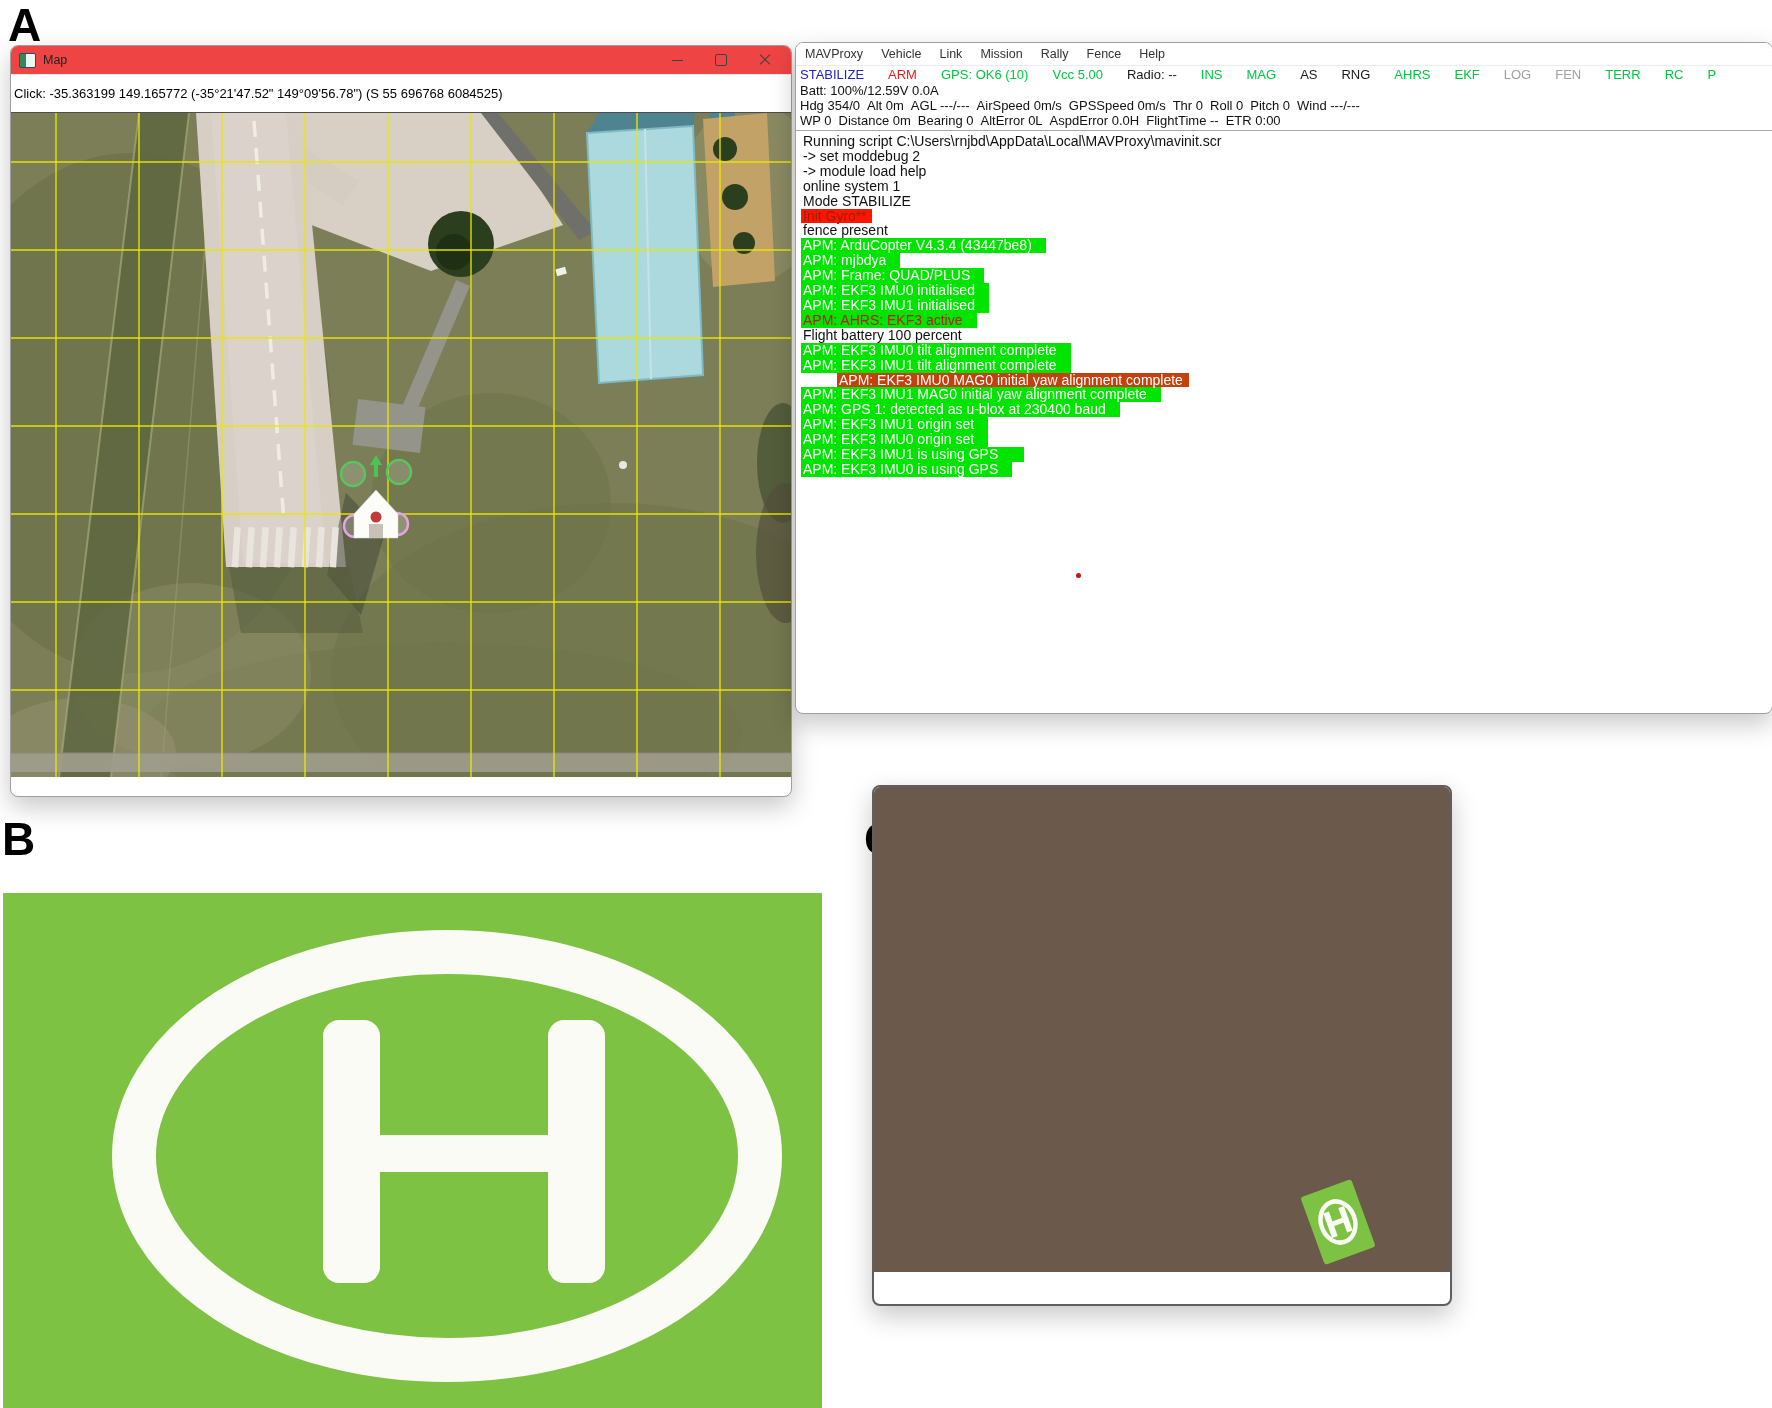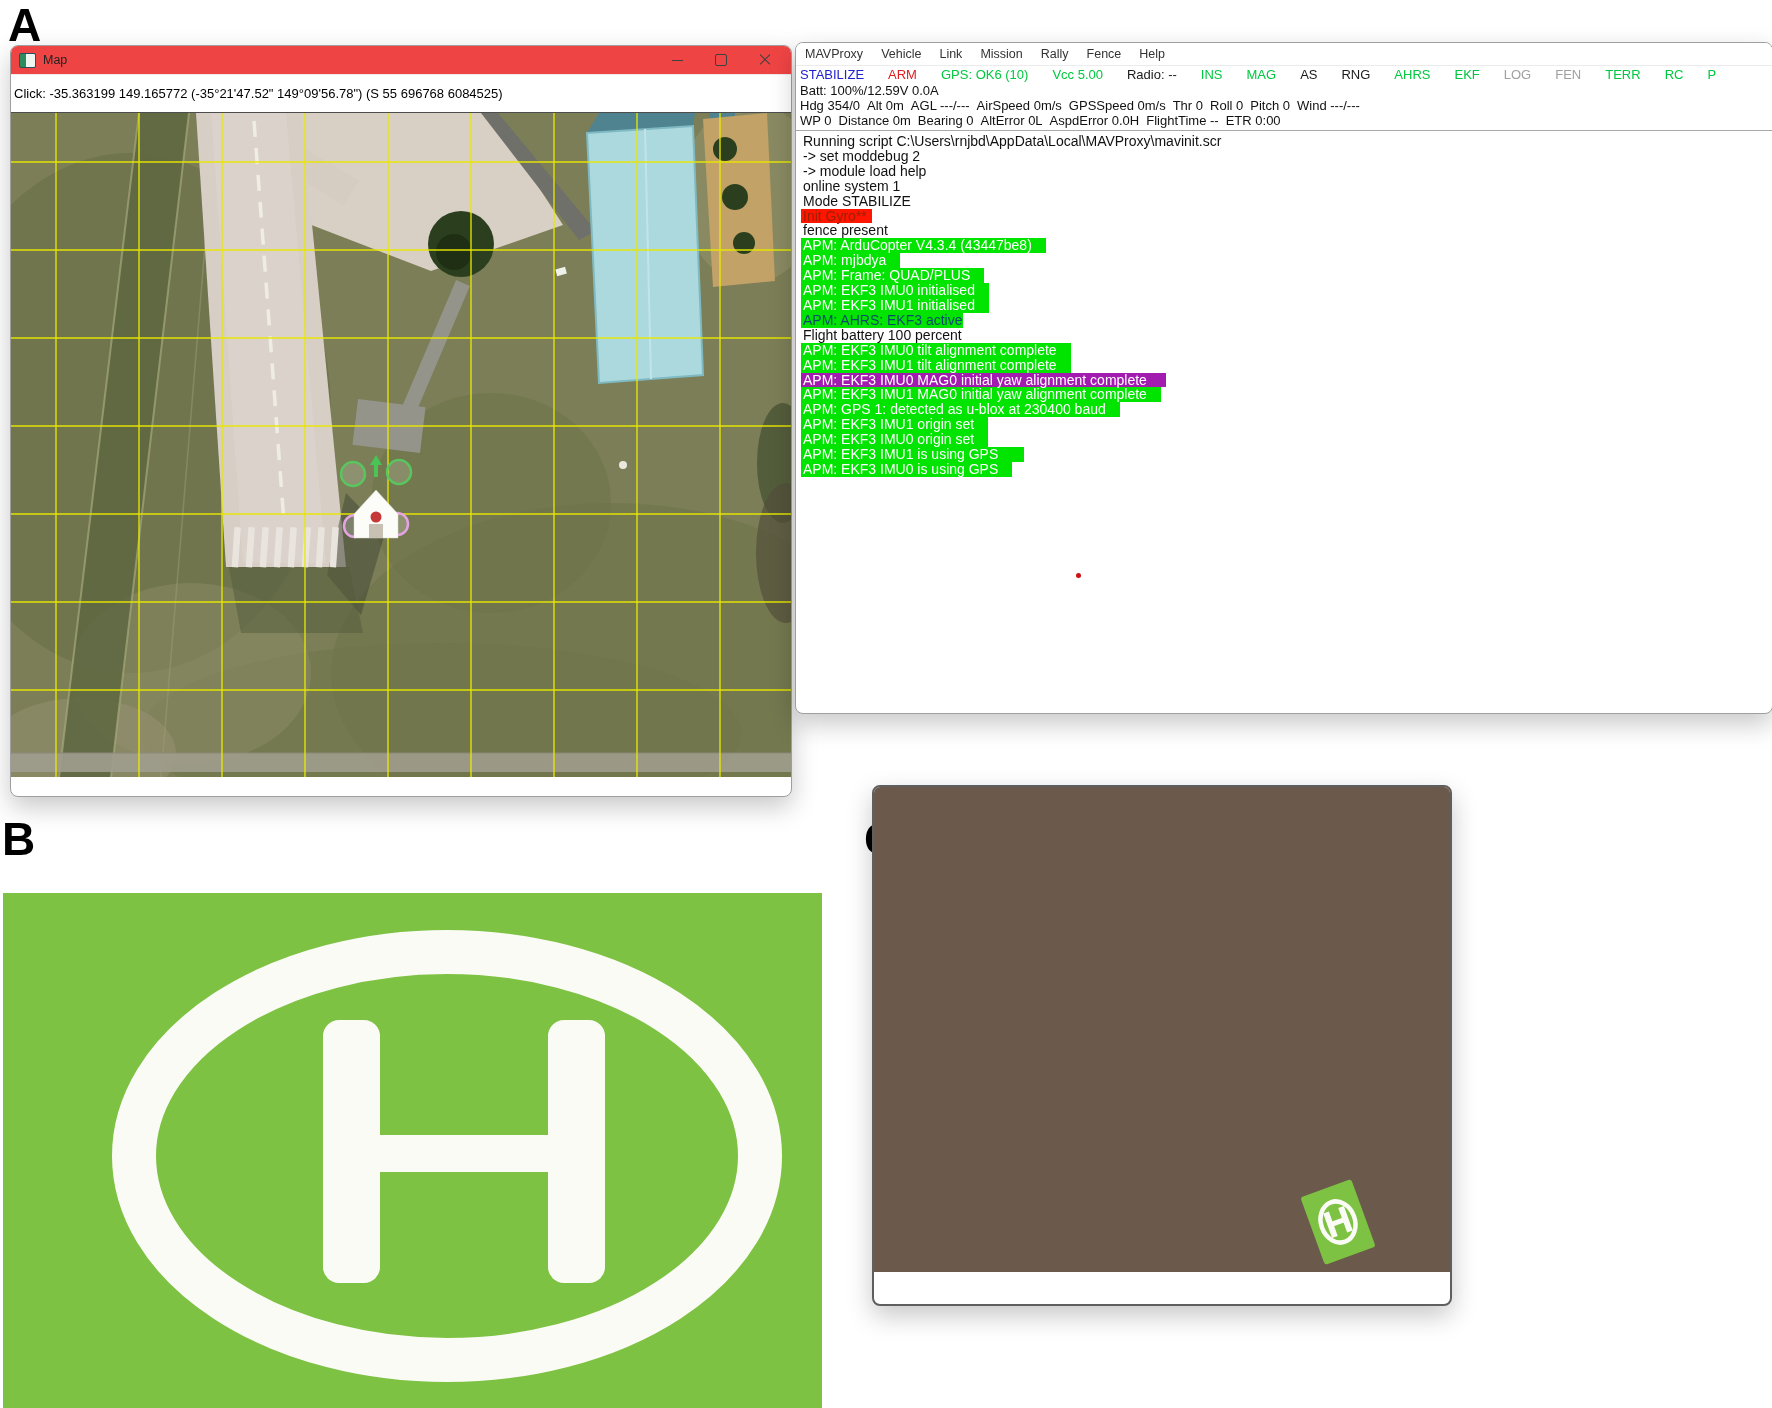--- a/index.html
+++ b/index.html
@@ -229,25 +229,25 @@
       <div class="msg">-&gt; module load help</div>
       <div class="msg">online system 1</div>
       <div class="msg">Mode STABILIZE</div>
       <div class="msg" style="background: rgb(255, 21, 0); color: rgb(155, 32, 0); padding-right: 5px;">Init Gyro**</div>
       <div class="msg">fence present</div>
       <div class="msg" style="background: rgb(0, 228, 0); color: rgb(255, 255, 255); padding-right: 14px;">APM: ArduCopter V4.3.4 (43447be8)</div>
       <div class="msg" style="background: rgb(0, 228, 0); color: rgb(255, 255, 255); padding-right: 14px;">APM: mjbdya</div>
       <div class="msg" style="background: rgb(0, 228, 0); color: rgb(255, 255, 255); padding-right: 14px;">APM: Frame: QUAD/PLUS</div>
       <div class="msg" style="background: rgb(0, 228, 0); color: rgb(255, 255, 255); padding-right: 14px;">APM: EKF3 IMU0 initialised</div>
       <div class="msg" style="background: rgb(0, 228, 0); color: rgb(255, 255, 255); padding-right: 14px;">APM: EKF3 IMU1 initialised</div>
-      <div class="msg" style="background: rgb(0, 228, 0); color: #0c4a6e; ">APM: AHRS: EKF3 active</div>
+      <div class="msg" style="background: rgb(0, 228, 0); color: #b91c1c; padding-right: 14px;">APM: AHRS: EKF3 active</div>
       <div class="msg">Flight battery 100 percent</div>
       <div class="msg" style="background: rgb(0, 228, 0); color: rgb(255, 255, 255); padding-right: 14px;">APM: EKF3 IMU0 tilt alignment complete</div>
       <div class="msg" style="background: rgb(0, 228, 0); color: rgb(255, 255, 255); padding-right: 14px;">APM: EKF3 IMU1 tilt alignment complete</div>
-      <div class="msg" style="background: #a21caf; color: rgb(255, 255, 255); padding-right: 19px;">APM: EKF3 IMU0 MAG0 initial yaw alignment complete</div>
+      <div class="msg" style="background: #c2410c; color: rgb(255, 255, 255); padding-right: 6px; margin-left: 36px;">APM: EKF3 IMU0 MAG0 initial yaw alignment complete</div>
       <div class="msg" style="background: rgb(0, 228, 0); color: rgb(255, 255, 255); padding-right: 14px;">APM: EKF3 IMU1 MAG0 initial yaw alignment complete</div>
       <div class="msg" style="background: rgb(0, 228, 0); color: rgb(255, 255, 255); padding-right: 14px;">APM: GPS 1: detected as u-blox at 230400 baud</div>
       <div class="msg" style="background: rgb(0, 228, 0); color: rgb(255, 255, 255); padding-right: 14px;">APM: EKF3 IMU1 origin set</div>
       <div class="msg" style="background: rgb(0, 228, 0); color: rgb(255, 255, 255); padding-right: 14px;">APM: EKF3 IMU0 origin set</div>
       <div class="msg" style="background: rgb(0, 228, 0); color: rgb(255, 255, 255); padding-right: 26px;">APM: EKF3 IMU1 is using GPS</div>
       <div class="msg" style="background: rgb(0, 228, 0); color: rgb(255, 255, 255); padding-right: 14px;">APM: EKF3 IMU0 is using GPS</div>
     </div>
   <div id="red-dot" style="background-color: rgb(204, 17, 17);"></div>
 </div>
 

